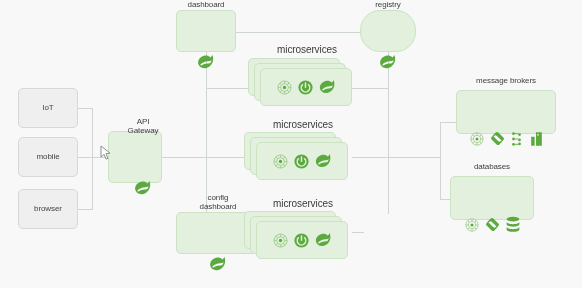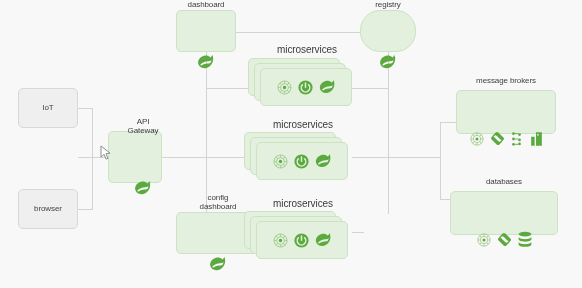--- a/index.html
+++ b/index.html
@@ -113,20 +113,23 @@
       <path d="M388 157 H440 V122"></path>
       <path d="M440 122 H458"></path>
       <path d="M440 157 V199 H452"></path>
     </g>
   </svg>
 
   <div class="node client" style="left:18px;top:88px;width:60px;height:40px;">
     <span class="node-label">IoT</span>
   </div>
 
+  <div class="node client" style="left:18px;top:137px;width:60px;height:40px;">
+    <span class="node-label">mobile</span>
+  </div>
 
   <div class="node client" style="left:18px;top:189px;width:60px;height:40px;">
     <span class="node-label">browser</span>
   </div>
 
   <div class="node spring" style="left:108px;top:131px;width:54px;height:52px;padding-left:16px;">
     <span class="node-label">API
 Gateway</span>
     <span class="icon-row">
       <svg width="20" height="16" viewBox="0 0 32 26">
@@ -302,21 +305,21 @@
             <path d="M6.1 20H11"></path>
         </g>
       </svg>
       <svg width="15" height="16" viewBox="0 0 20 24">
         <path d="M2 22V8.5h5.2V22H2zm7.2 0V2h8.8v20H9.2z" fill="#5caa3f"></path>
         <rect x="11" y="4.4" width="2.2" height="2.6" fill="#e2f0dd"></rect>
       </svg>
     </span>
   </div>
 
-  <div class="node spring" style="left:450px;top:191px;width:108px;height:44px;">
+  <div class="node spring" style="left:450px;top:176px;width:84px;height:44px;">
     <span class="node-label">databases</span>
     <span class="icon-row">
       <svg width="16" height="16" viewBox="0 0 24 24">
         <circle cx="12" cy="12" r="9.2" fill="none" stroke="#9ecb8a" stroke-width="1.3"></circle>
         <circle cx="12" cy="12" r="5.6" fill="none" stroke="#9ecb8a" stroke-width="1.3"></circle>
         <circle cx="12" cy="12" r="2.3" fill="#5caa3f"></circle>
         <g stroke="#9ecb8a" stroke-width="1.1">
           <path d="M12 2.8V6.4"></path>
             <path d="M12 17.6v3.6"></path>
           <path d="M2.8 12H6.4"></path>

